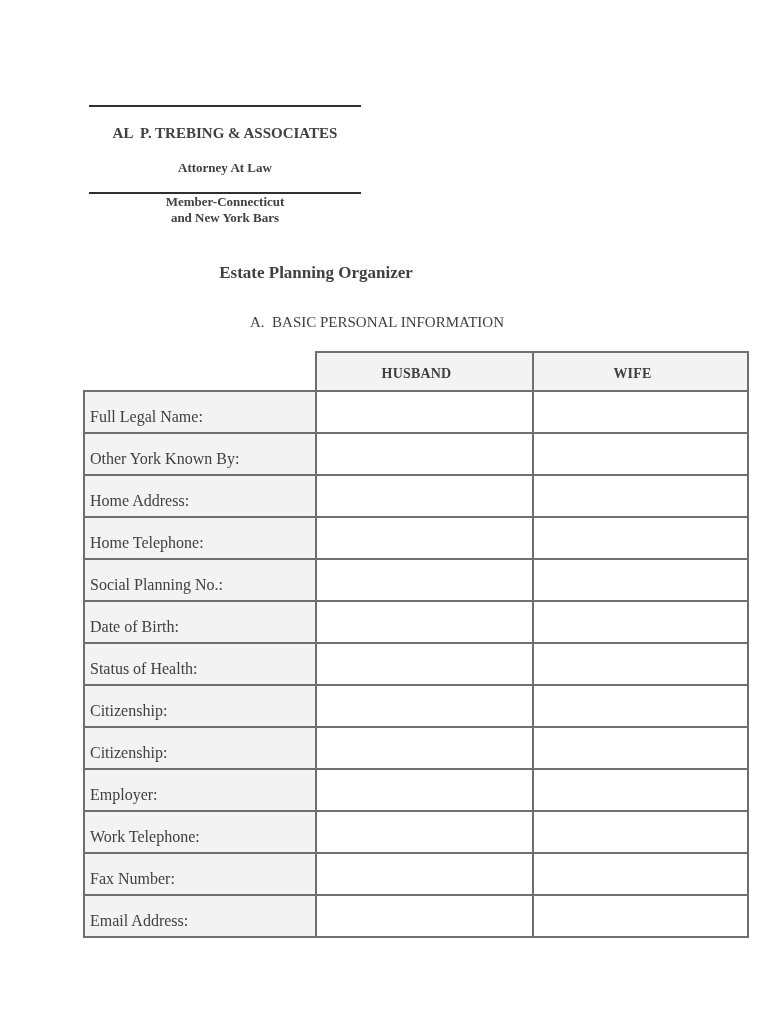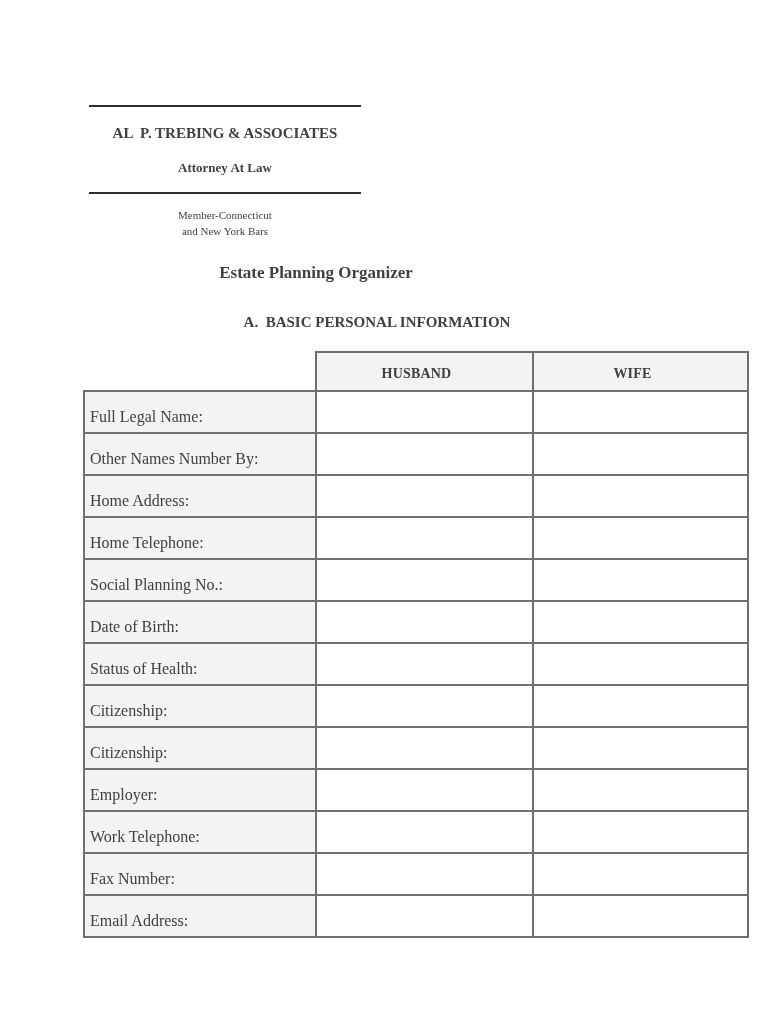--- a/index.html
+++ b/index.html
@@ -39,23 +39,22 @@
   .attorney-line {
     margin-top: 17px;
     font-size: 13px;
     font-weight: bold;
     line-height: 18px;
   }
   .rule2 {
     margin-top: 15px;
   }
   .member-lines {
-    margin-top: 13px;
-    font-size: 11px;
-    font-weight: normal;
+    font-size: 13px;
+    font-weight: bold;
     line-height: 16px;
   }
 
   
   .doc-title {
     position: absolute;
     left: 0;
     top: 263px;
     width: 632px;
     text-align: center;
@@ -63,21 +62,21 @@
     font-weight: bold;
     white-space: pre-wrap;
   }
   .section-heading {
     position: absolute;
     left: 0;
     top: 314px;
     width: 754px;
     text-align: center;
     font-size: 15px;
-    font-weight: bold;
+    font-weight: normal;
     white-space: pre-wrap;
   }
 
   
   .table-wrap {
     position: absolute;
     left: 83px;
     top: 351px;
   }
   table.info-table {
@@ -155,21 +154,21 @@
           <th class="col-head">WIFE</th>
         </tr>
       </thead>
       <tbody>
           <tr>
             <td class="label-cell">Full Legal Name:</td>
             <td class="data-cell"></td>
             <td class="data-cell"></td>
           </tr>
           <tr>
-            <td class="label-cell">Other Names Number By:</td>
+            <td class="label-cell">Other York Known By:</td>
             <td class="data-cell"></td>
             <td class="data-cell"></td>
           </tr>
           <tr>
             <td class="label-cell">Home Address:</td>
             <td class="data-cell"></td>
             <td class="data-cell"></td>
           </tr>
           <tr>
             <td class="label-cell">Home Telephone:</td>

